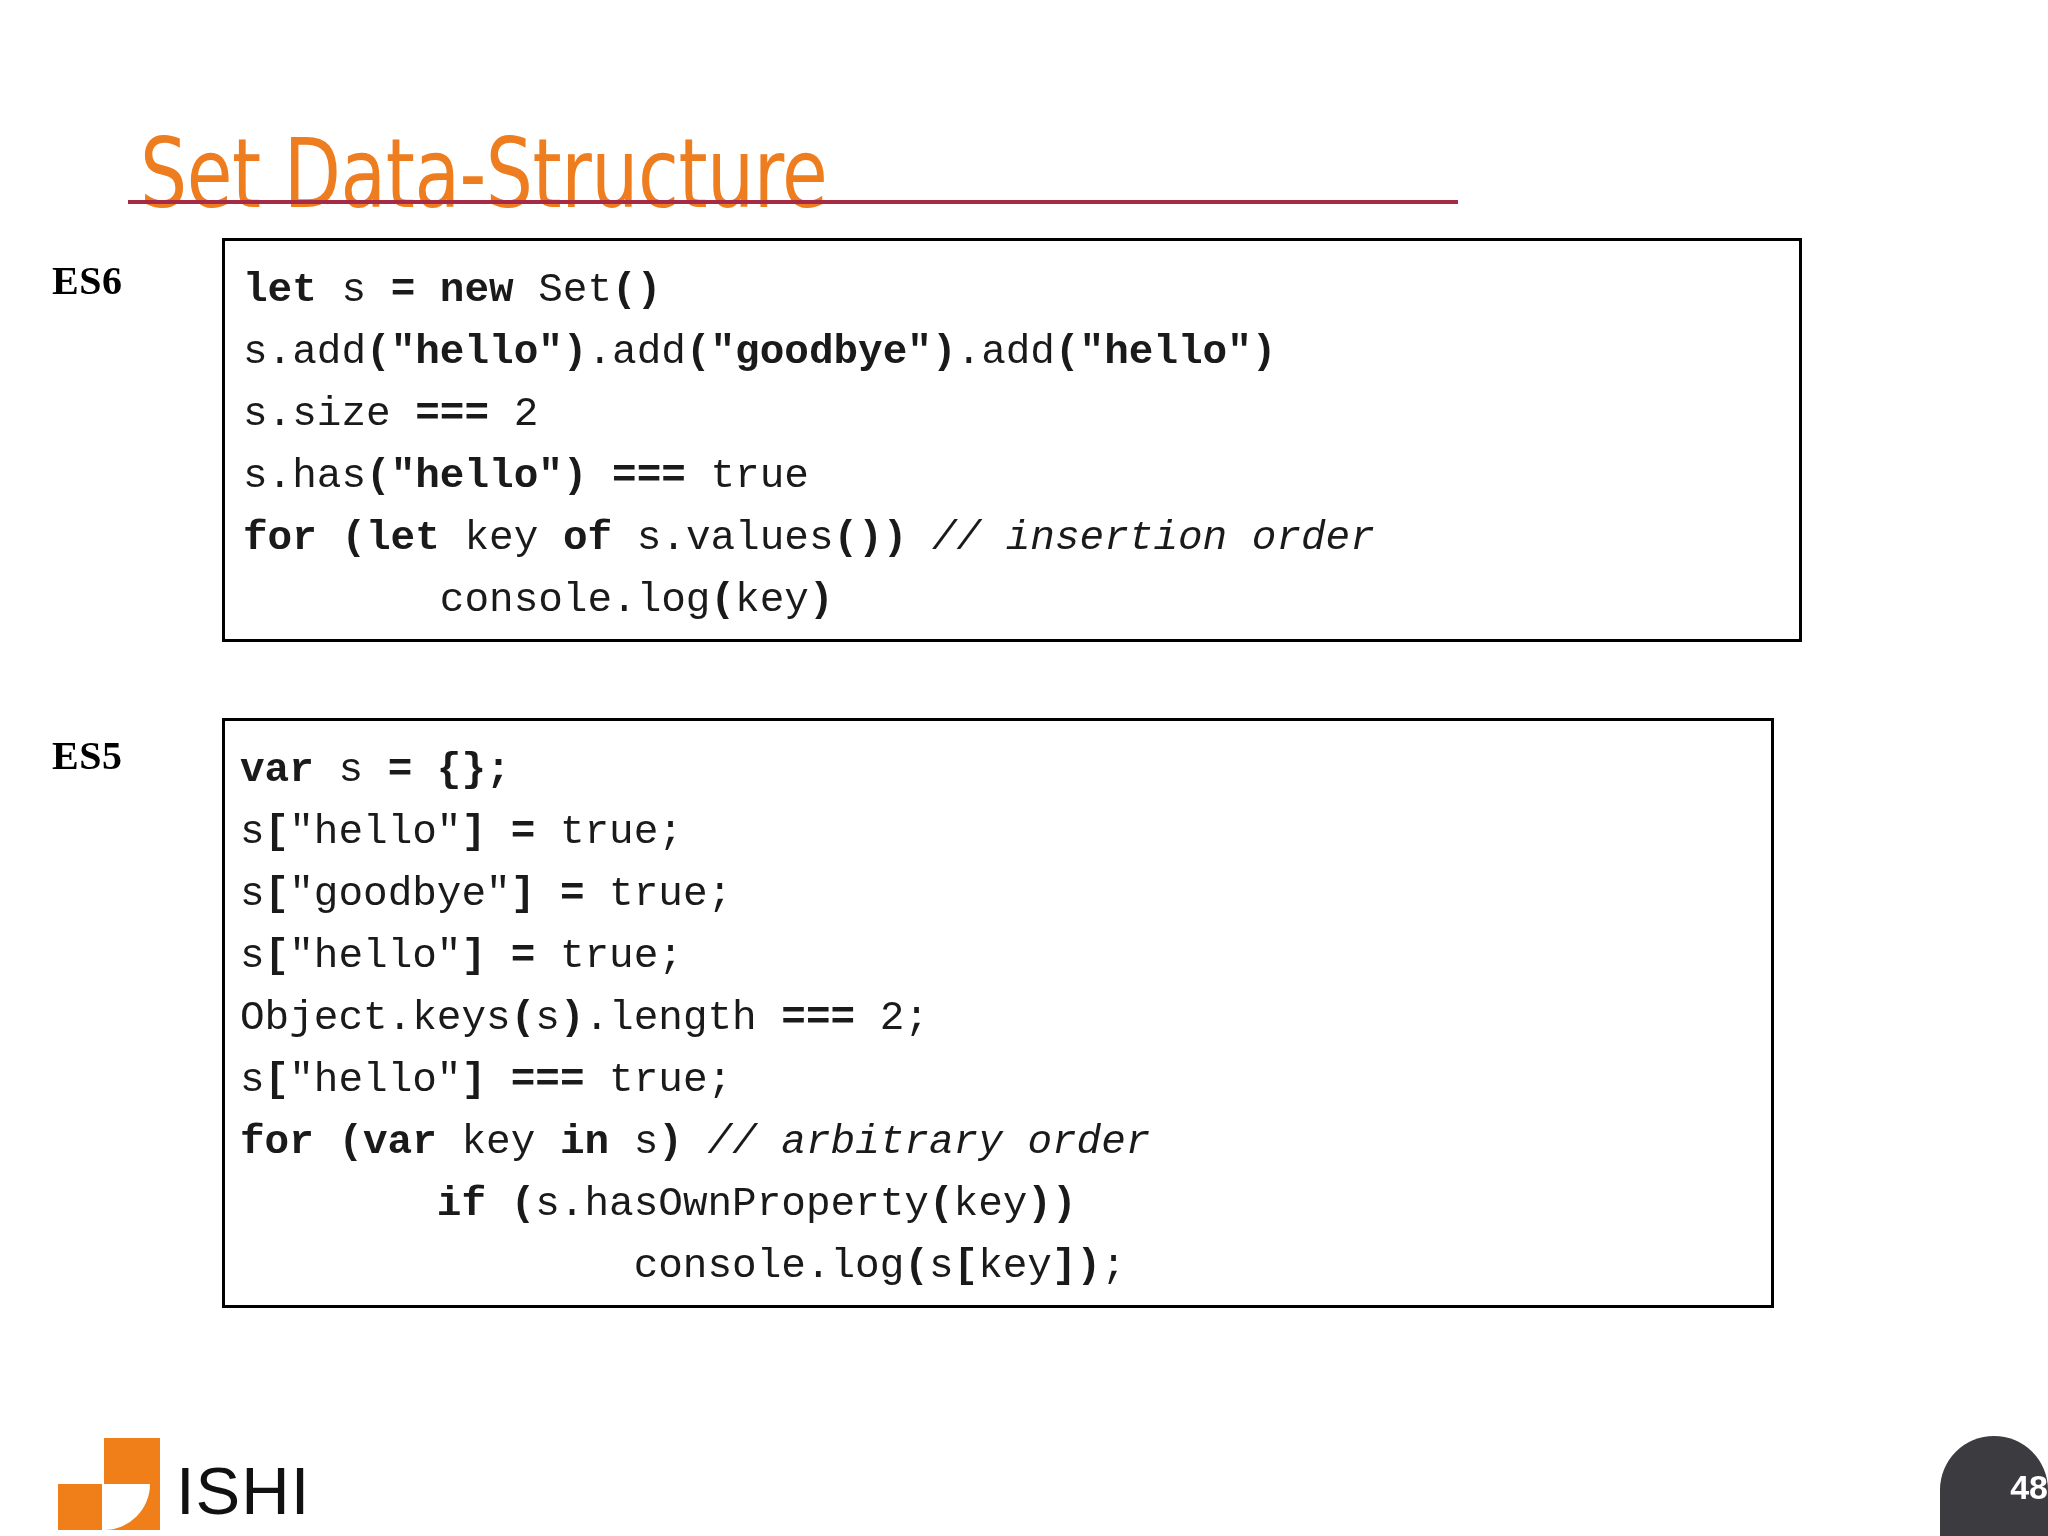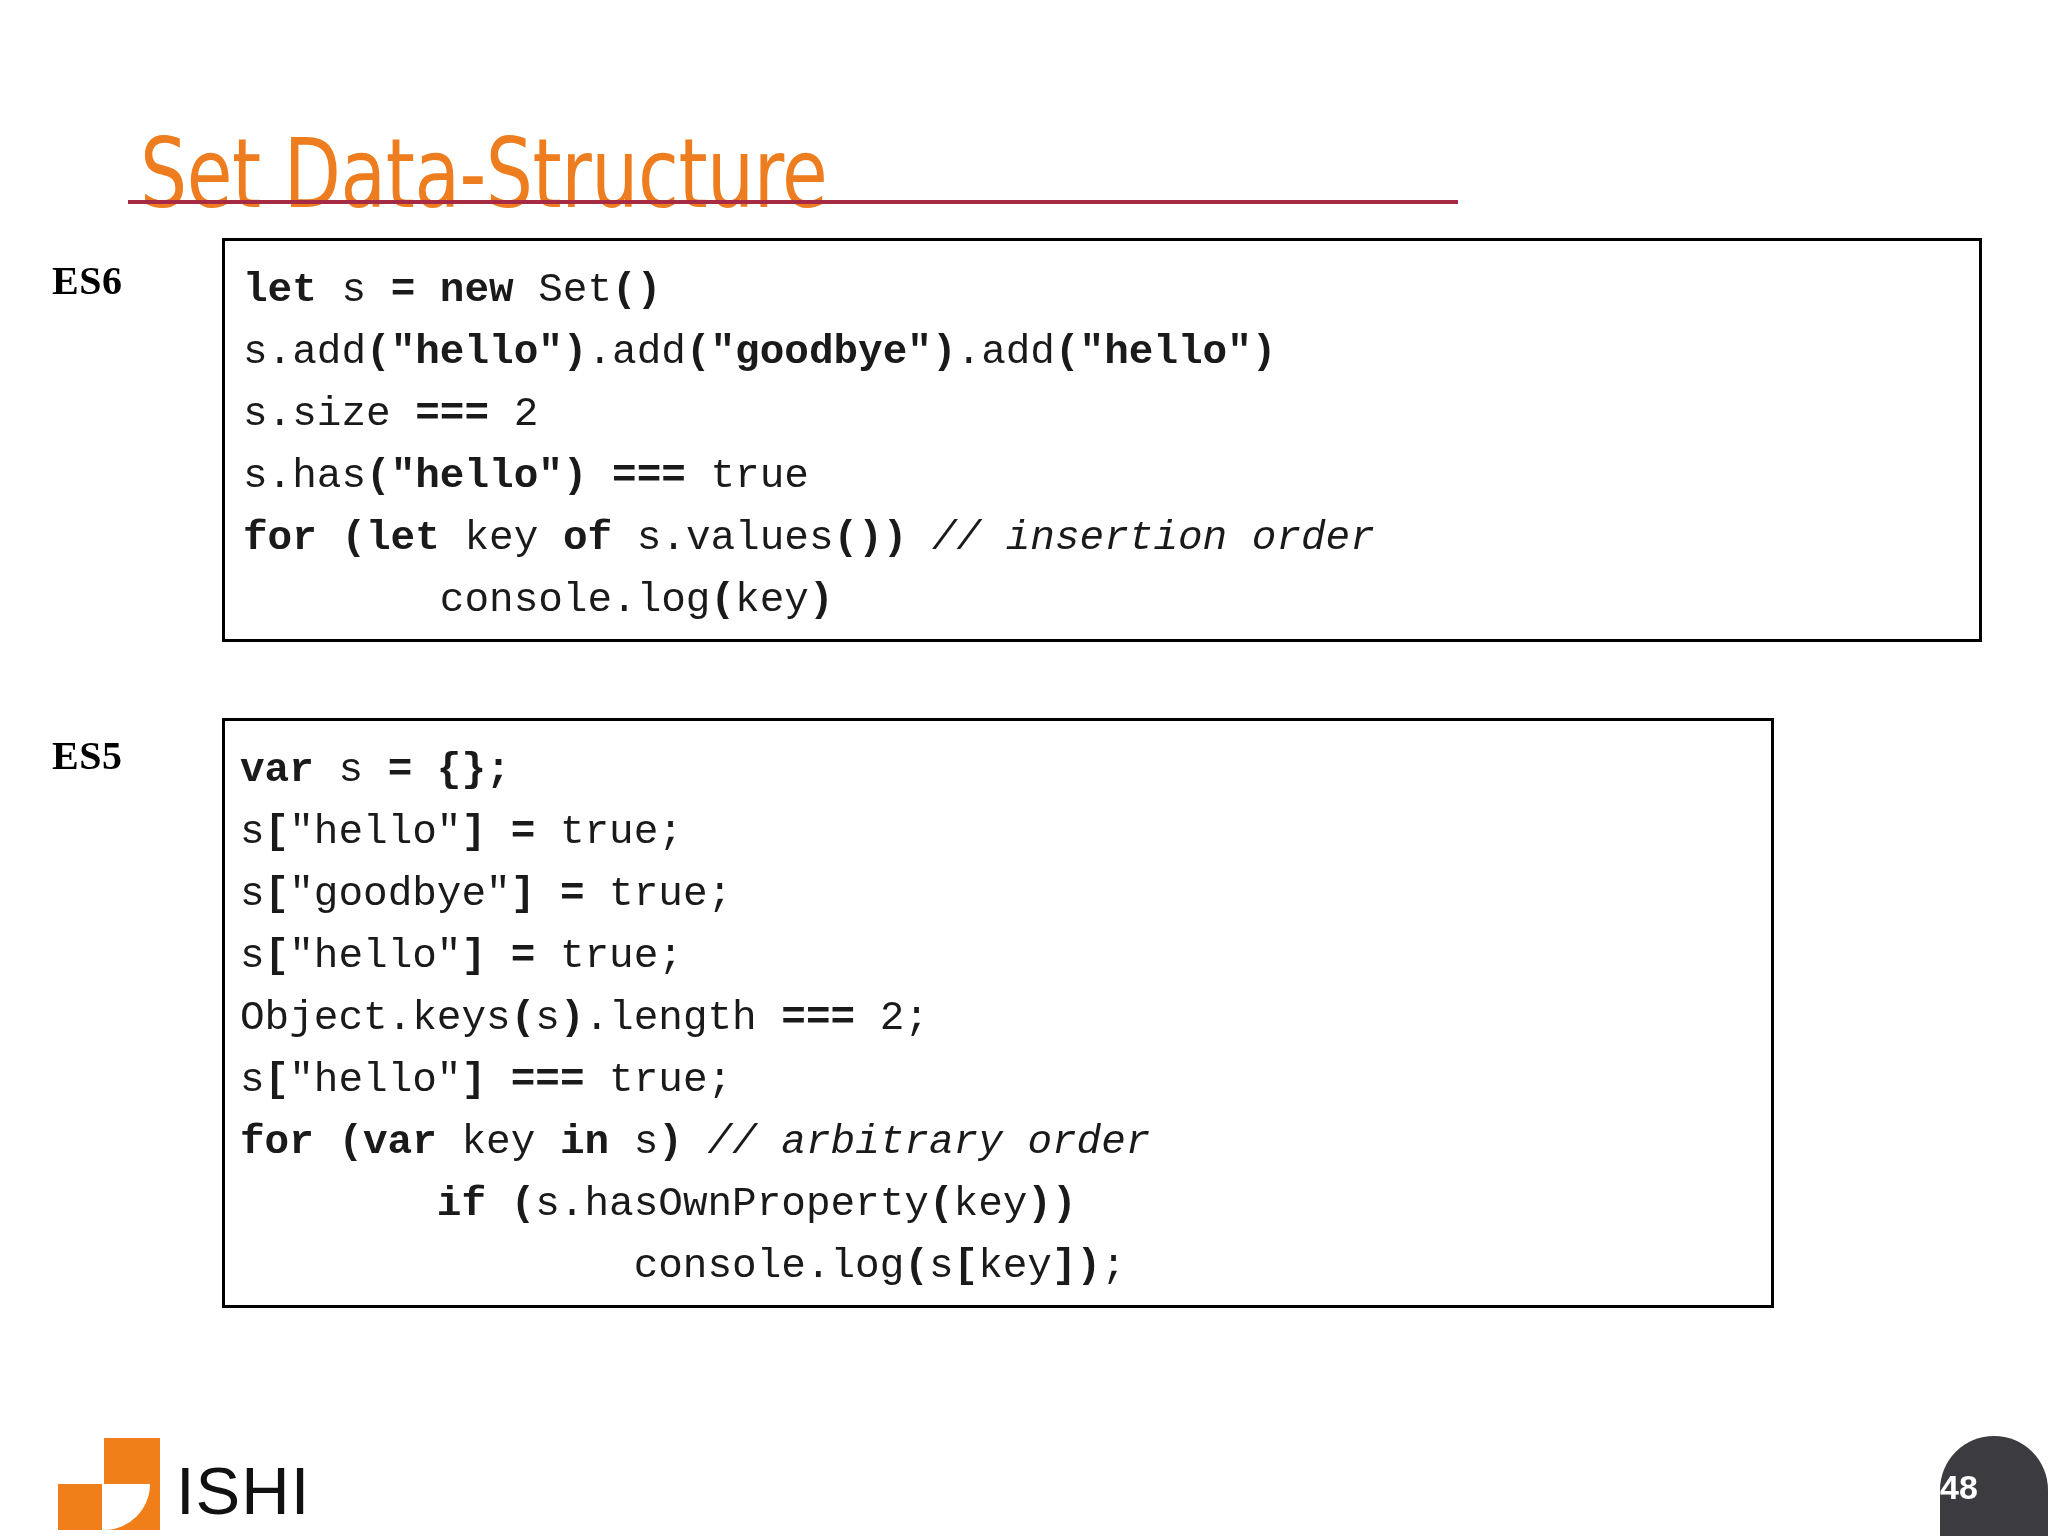--- a/index.html
+++ b/index.html
@@ -61,21 +61,21 @@
     font-family: "Liberation Mono", "DejaVu Sans Mono", monospace;
     font-size: 41px;
     line-height: 62px;
     color: #1a1a1a;
     white-space: pre;
     overflow: hidden;
   }
   #code-block-es6 {
     left: 222px;
     top: 238px;
-    width: 1760px;
+    width: 1580px;
     height: 404px;
   }
   #code-block-es5 {
     left: 222px;
     top: 718px;
     width: 1552px;
     height: 590px;
     padding-left: 15px;
   }
   .code-line { white-space: pre; }
@@ -138,21 +138,21 @@
     height: 100px;
     background: #3B3B40;
     border-top-left-radius: 54px;
     border-top-right-radius: 54px;
   }
   #page-badge .num {
     position: absolute;
     left: 0;
     right: 0;
     top: 32px;
-    text-align: left;
+    text-align: right;
     color: #ffffff;
     font-family: "Liberation Sans", sans-serif;
     font-size: 34px;
     font-weight: bold;
   }
 </style>
 </head>
 <body>
 
 <h1 class="slide-title" id="slide-title">Set Data-Structure</h1>

